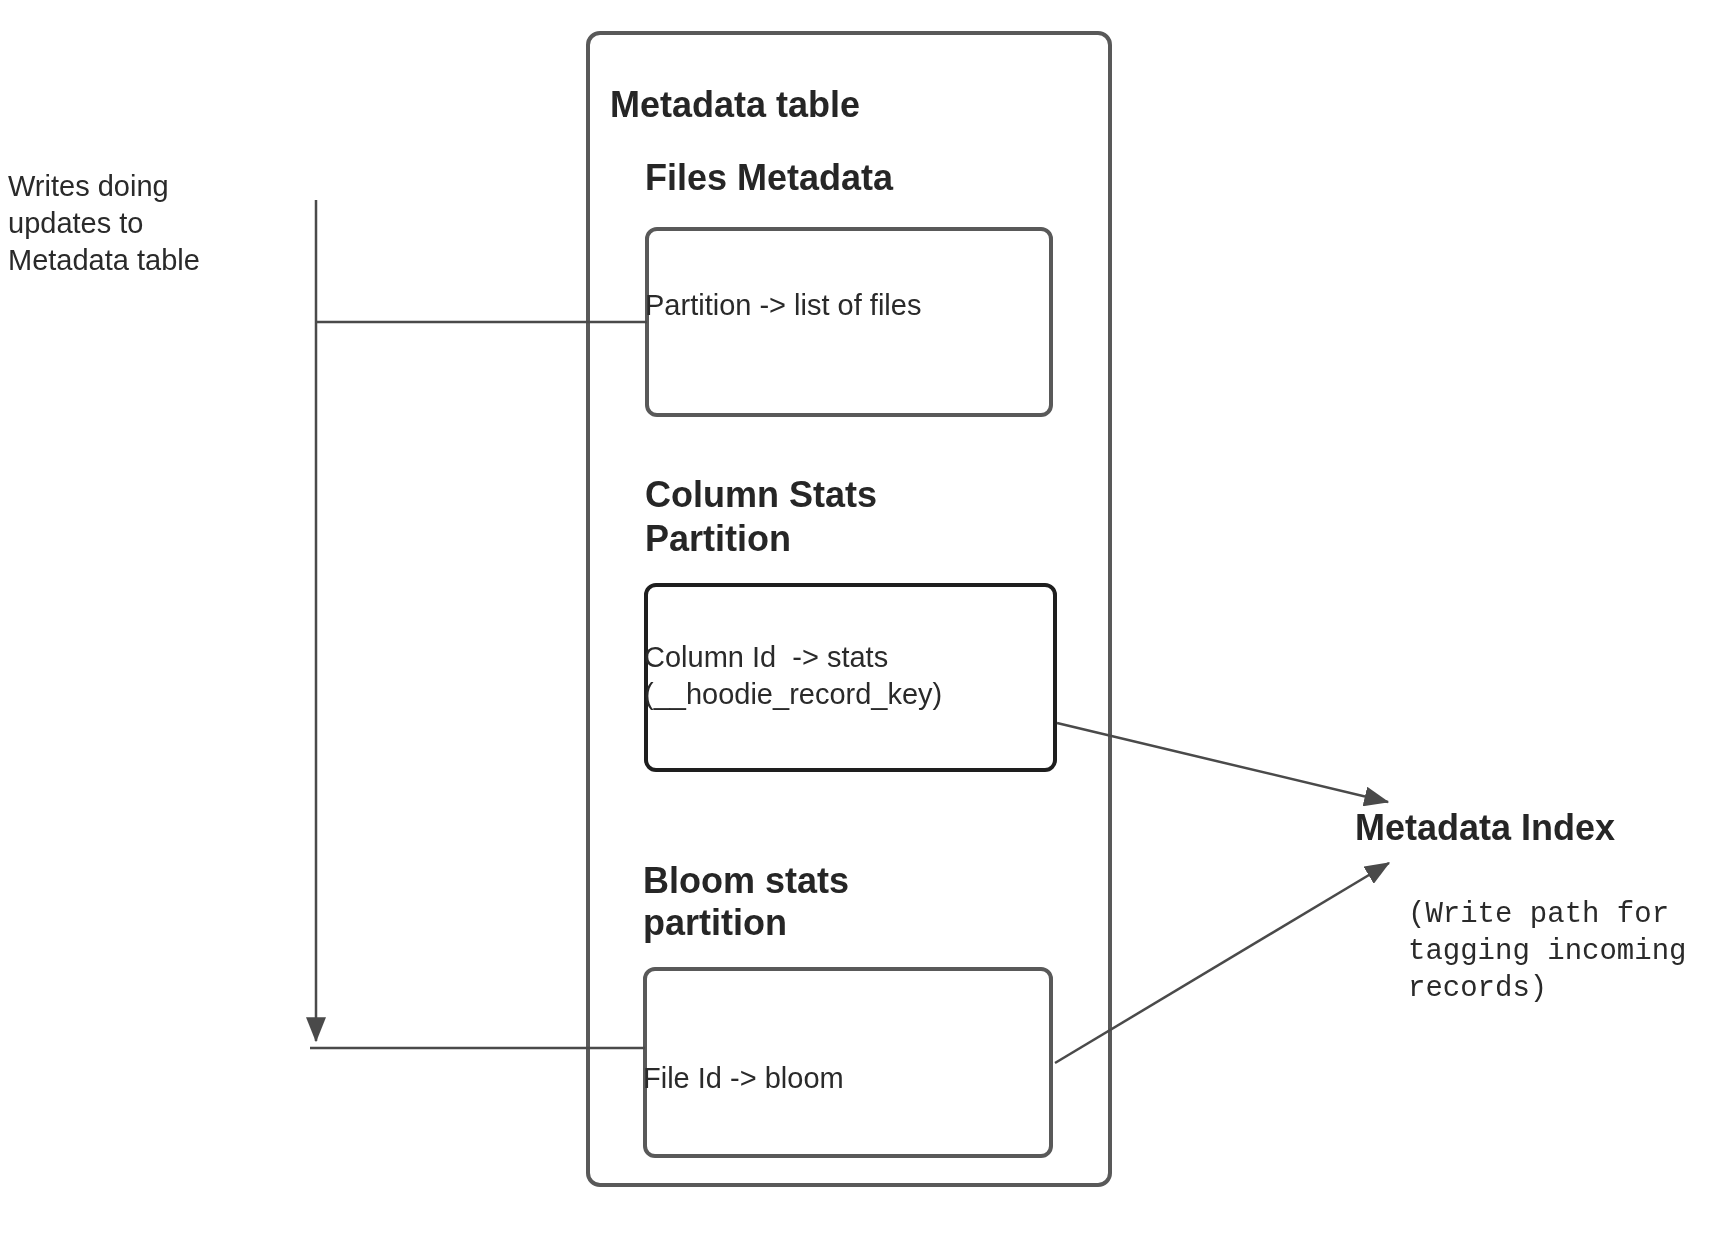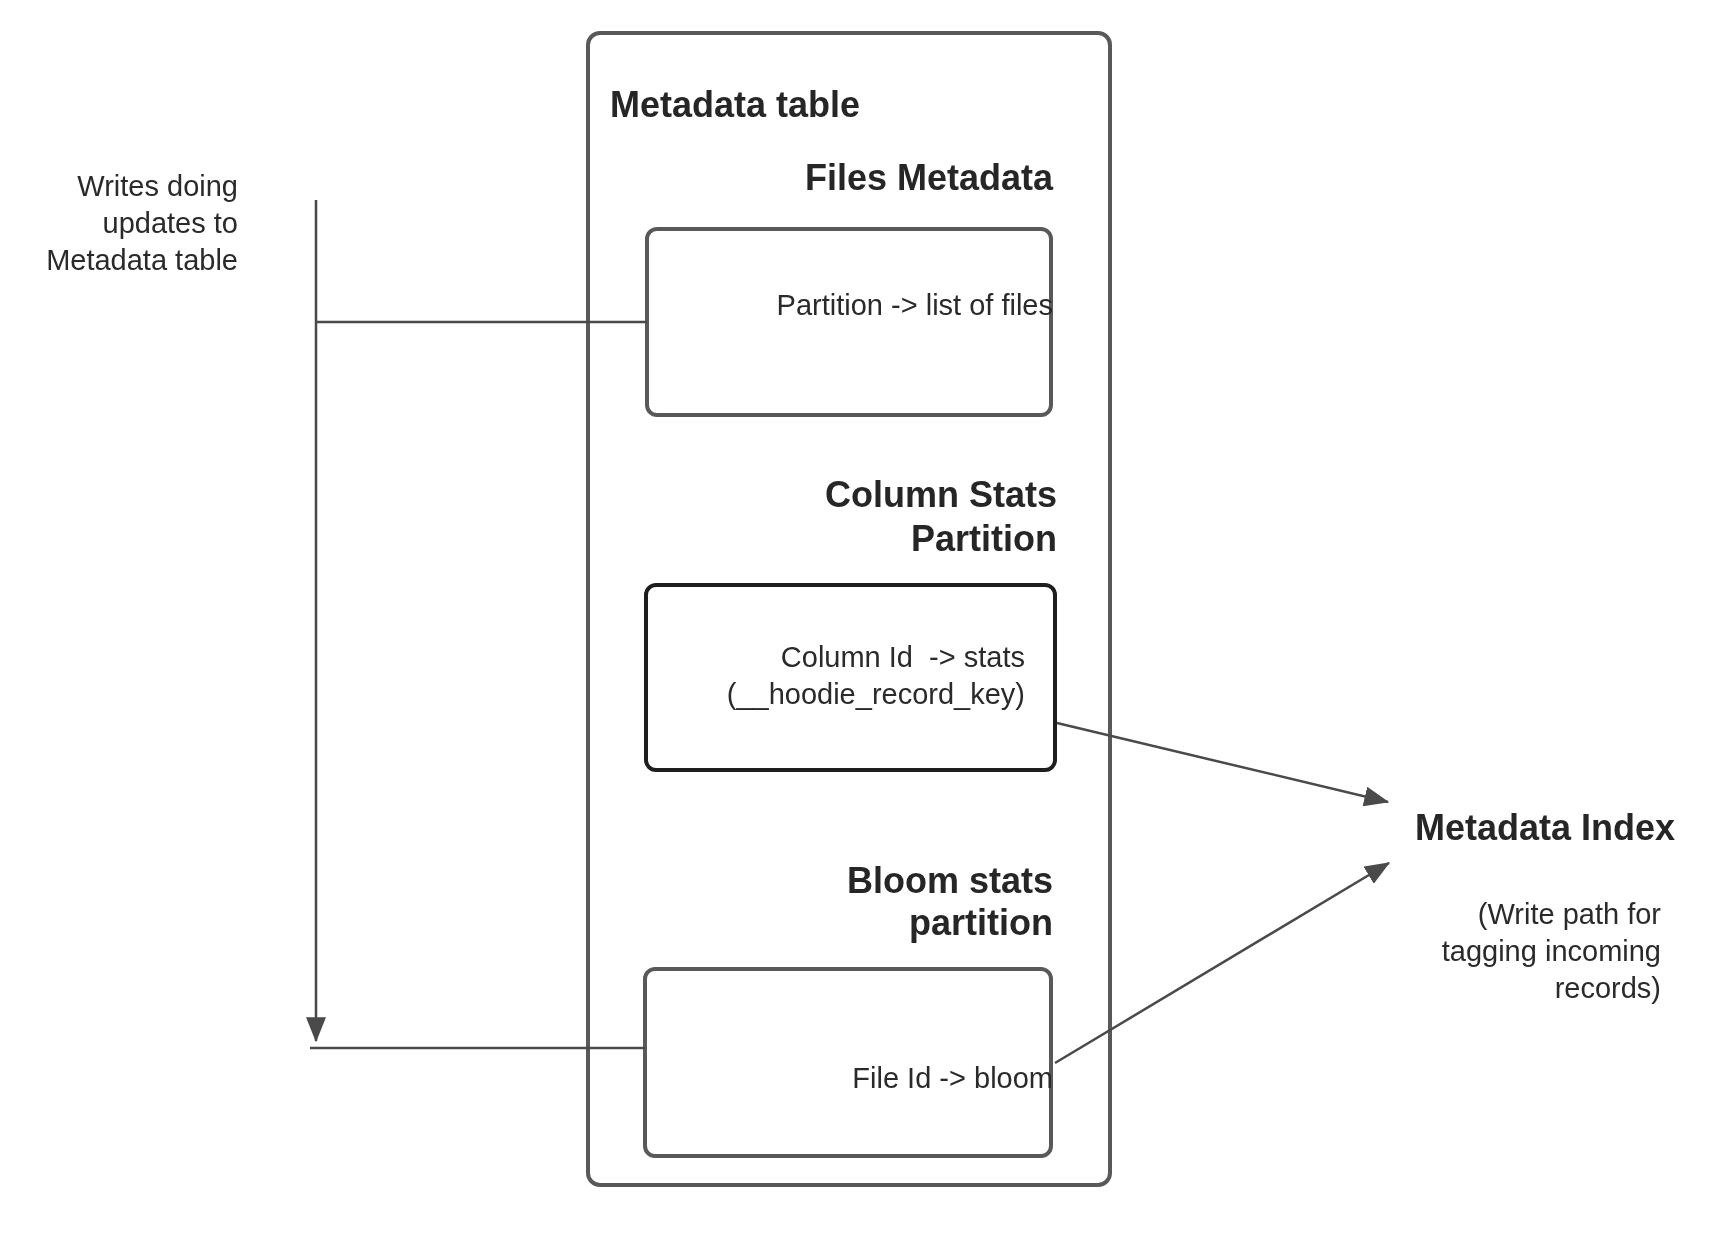--- a/index.html
+++ b/index.html
@@ -29,21 +29,21 @@
   .box.outer{border-radius:14px;}
   .box.strong{border-color:var(--strong-border);}
   svg.overlay{
     position:absolute;left:0;top:0;z-index:5;
     pointer-events:none;
   }
   .txt{
     position:absolute;
     z-index:10;
     white-space:pre-wrap;
-    text-align:right;
+    text-align:left;
   }
   .heading{
     font-weight:bold;
     font-size:36px;
     line-height:44px;
     color:#262626;
   }
   .bodytxt{
     font-size:29px;
     line-height:37px;
@@ -87,17 +87,17 @@
   <div class="txt heading" style="left:645px;top:473px;width:412px;">Column Stats
 Partition</div>
   <div class="txt bodytxt" style="left:644px;top:639px;width:381px;">Column Id  -&gt; stats
 (__hoodie_record_key)</div>
 
   <div class="txt heading" style="left:643px;top:860px;width:410px;line-height:42px;">Bloom stats
 partition</div>
   <div class="txt bodytxt" style="left:643px;top:1039px;width:410px;margin-top:21px;">File Id -&gt; bloom</div>
 
   <div class="txt heading" style="left:1355px;top:806px;width:320px;">Metadata Index</div>
-  <div class="txt bodytxt" style="left:1361px;top:896px;width:300px;">(Write path for
+  <div class="txt bodytxt" style="left:1408px;top:896px;width:300px;font-family:Liberation Mono, monospace;">(Write path for
 tagging incoming
 records)</div>
 
 </div>
 
 </body></html>

